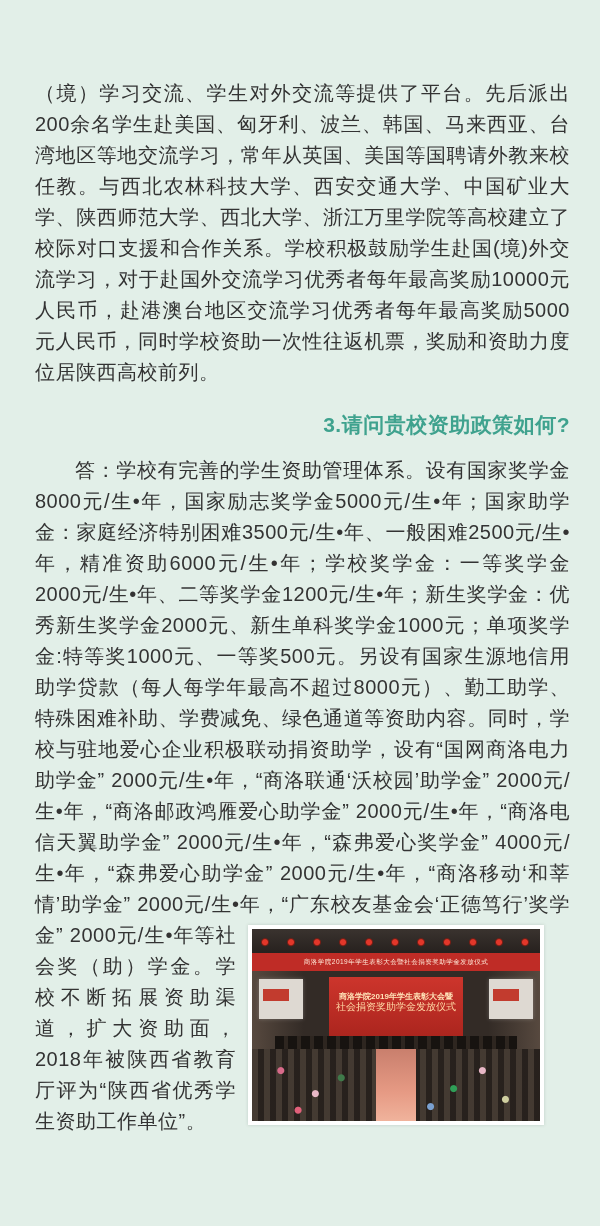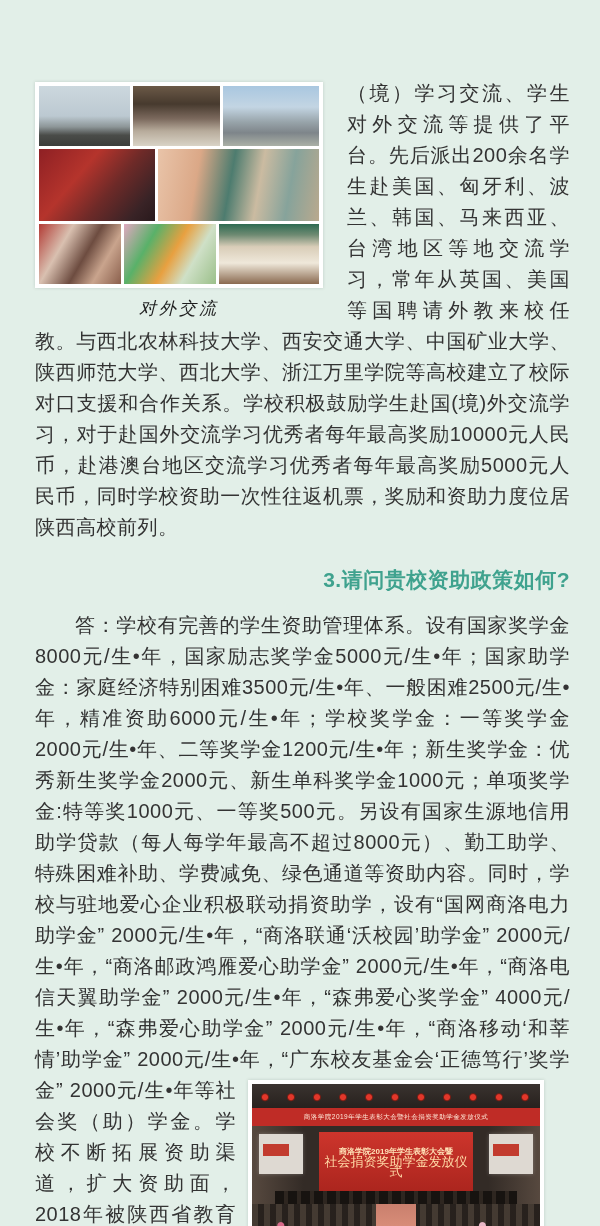--- a/index.html
+++ b/index.html
@@ -83,26 +83,26 @@
     position:absolute;top:8px;width:44px;height:40px;
     background-color:#ded9d2;
     background-image:linear-gradient(#c23b2e 0 0);
     background-size:60% 30%;background-position:20% 35%;background-repeat:no-repeat;
     box-shadow:0 0 4px rgba(255,255,255,.25);
   }
   .scr-l{left:7px;}
   .scr-r{right:7px;}
   .red-screen{
     position:absolute;left:50%;top:6px;transform:translateX(-50%);
-    width:154px;height:64px;box-sizing:border-box;padding-top:14px;
+    width:134px;height:64px;box-sizing:border-box;padding-top:14px;
     background:linear-gradient(180deg,#cd352c,#a9241d);
     text-align:center;display:block;
   }
   .rs1{display:block;font-size:8px;line-height:11px;color:#ffe3b8;font-weight:bold;}
-  .rs2{display:block;font-size:13px;line-height:10px;color:#ffd9a6;}
+  .rs2{display:block;font-size:10px;line-height:10px;color:#ffd9a6;}
   .podium{
     position:absolute;left:8%;right:8%;bottom:0;height:13px;
     background:repeating-linear-gradient(90deg,#171310 0 9px,#2e2620 9px 13px);
   }
   .cer-crowd{
     position:absolute;left:0;right:0;top:120px;bottom:0;
     background-color:#352d28;
     background-image:
       radial-gradient(circle 3px at 10% 30%,#d86a8a 0 3px,rgba(0,0,0,0) 4px),
       radial-gradient(circle 3px at 22% 62%,#e8b7c6 0 3px,rgba(0,0,0,0) 4px),
@@ -119,39 +119,20 @@
     background-repeat:no-repeat,no-repeat,no-repeat,no-repeat,no-repeat,no-repeat,no-repeat,no-repeat,no-repeat,repeat;
   }
 </style>
 </head>
 <body>
 
 <div class="page">
   <div class="content">
 
     <section class="exchange">
-      <figure class="collage-fig" style="margin-left:0;margin-top:4px;">
-        <span class="frame">
-          <span class="crow r1">
-            <i class="ph p1"></i>
-            <i class="ph p2"></i>
-            <i class="ph p3"></i>
-          </span>
-          <span class="crow r2">
-            <i class="ph p4"></i>
-            <i class="ph p5"></i>
-          </span>
-          <span class="crow r3">
-            <i class="ph p6"></i>
-            <i class="ph p7"></i>
-            <i class="ph p8"></i>
-          </span>
-        </span>
-        <figcaption>对外交流</figcaption>
-      </figure>
       <p class="body">（境）学习交流、学生对外交流等提供了平台。先后派出200余名学生赴美国、匈牙利、波兰、韩国、马来西亚、台湾地区等地交流学习，常年从英国、美国等国聘请外教来校任教。与西北农林科技大学、西安交通大学、中国矿业大学、陕西师范大学、西北大学、浙江万里学院等高校建立了校际对口支援和合作关系。学校积极鼓励学生赴国(境)外交流学习，对于赴国外交流学习优秀者每年最高奖励10000元人民币，赴港澳台地区交流学习优秀者每年最高奖励5000元人民币，同时学校资助一次性往返机票，奖励和资助力度位居陕西高校前列。</p>
     </section>
 
     <h3 class="question">3.请问贵校资助政策如何?</h3>
 
     <p class="body indent"><span>答：学校有完善的学生资助管理体系。设有国家奖学金8000元/生•年，国家励志奖学金5000元/生•年；国家助学金：家庭经济特别困难3500元/生•年、一般困难2500元/生•年，精准资助6000元/生•年；学校奖学金：一等奖学金2000元/生•年、二等奖学金1200元/生•年；新生奖学金：优秀新生奖学金2000元、新生单科奖学金1000元；单项奖学金:特等奖1000元、一等奖500元。另设有国家生源地信用助学贷款（每人每学年最高不超过8000元）、勤工助学、特殊困难补助、学费减免、绿色通道等资助内容。同时，学校与驻地爱心企业积极联动捐资助学，设有“国网商洛电力助学金” 2000元/生•年，“商洛联通‘沃校园’助学金” 2000元/生•年，“商洛邮政鸿雁爱心助学金” 2000元/生•年，“商洛电信天翼助学金” 2000元/生•年，“森弗爱心奖学金” 4000元/生•年，“森弗爱心助学金” 2000元/生•年，“商洛移动‘和莘情’助学金” 2000元/生•年，</span><span class="cer-fig">
           <span class="cer-frame">
             <span class="cer-inner">
               <span class="cer-ceiling"></span>
               <span class="cer-banner">

